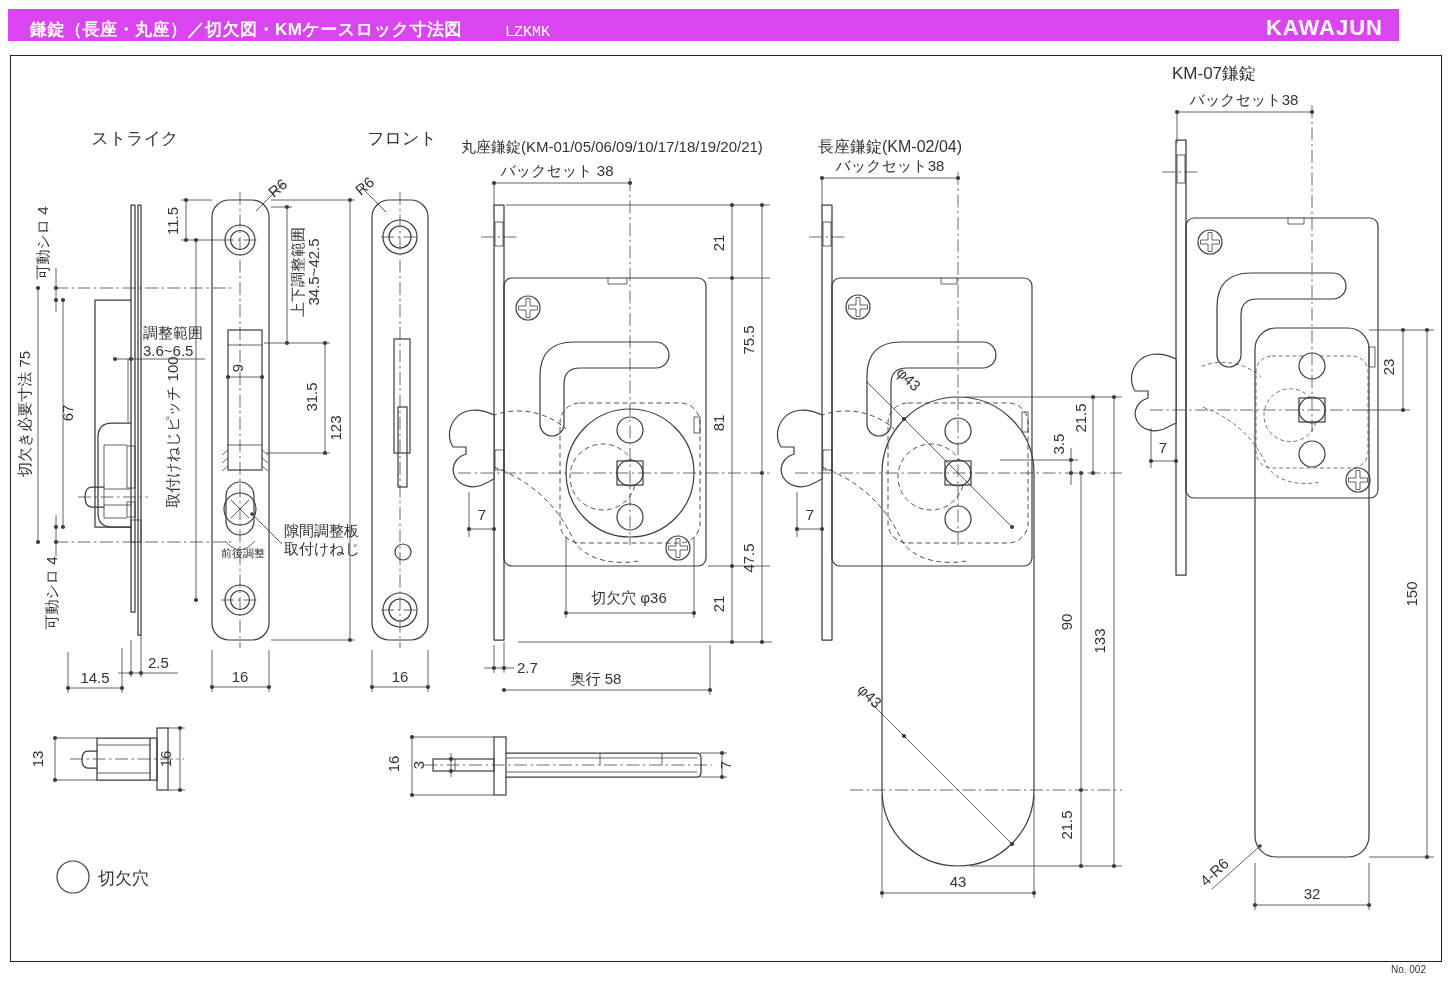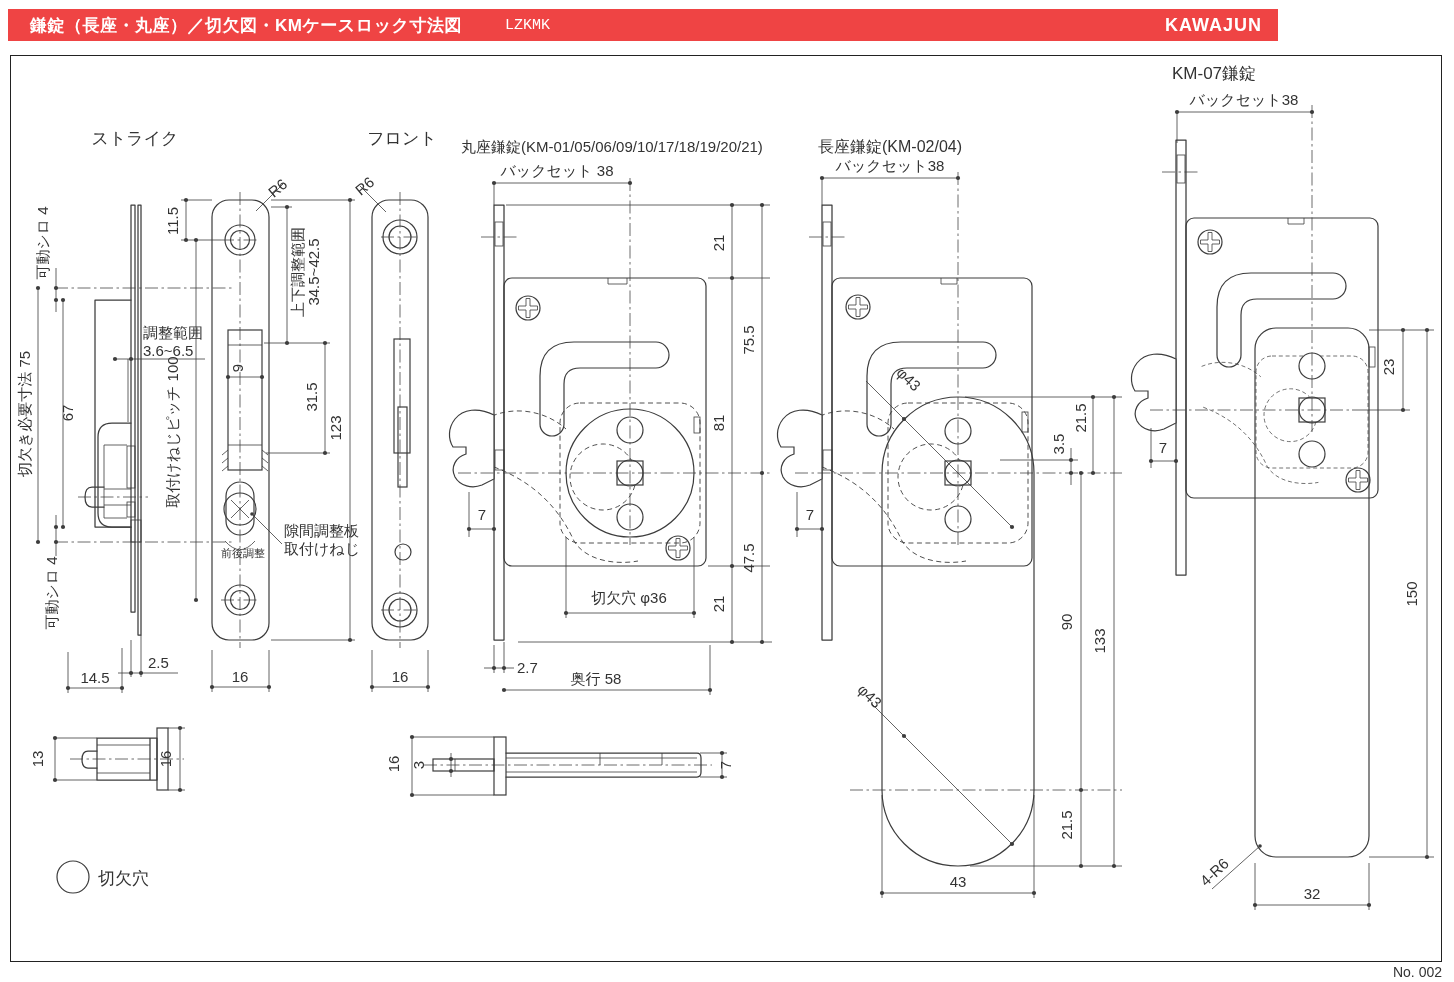--- a/index.html
+++ b/index.html
@@ -1,24 +1,24 @@
 <!DOCTYPE html>
 <html><head>
 <meta charset="utf-8">
 <style>
   html,body{margin:0;padding:0;background:#fff;}
   #page{position:relative;width:1454px;height:982px;background:#fff;overflow:hidden;
         font-family:"Liberation Sans","DejaVu Sans",sans-serif;}
-  #hdr{position:absolute;left:8px;top:9px;width:1270px;height:32px;background:#ef4444;
-       display:flex;align-items:center;}
+  #hdr{position:absolute;left:8px;top:9px;width:1391px;height:32px;background:#d946ef;
+       display:flex;align-items:flex-end;}
   #hdr .ttl{color:#fff;font-size:17px;font-weight:bold;margin-left:22px;letter-spacing:.5px;}
   #hdr .code{position:absolute;left:497px;color:#fff;font-size:15px;font-family:Liberation Mono, monospace;}
-  #hdr .brand{position:absolute;right:16px;color:#fff;font-size:18px;font-weight:bold;letter-spacing:1px;}
+  #hdr .brand{position:absolute;right:16px;color:#fff;font-size:22px;font-weight:bold;letter-spacing:1px;}
   #frame{position:absolute;left:10px;top:55px;width:1430px;height:905px;border:1.5px solid #222;}
-  #sheetno{position:absolute;right:12px;top:964px;font-size:14px;color:#333;margin-left:8px;}
+  #sheetno{position:absolute;right:28px;top:964px;font-size:10px;color:#333;margin-left:8px;}
   svg{position:absolute;left:0;top:0;}
   .ol{fill:none;stroke:#3c3c3c;stroke-width:1.25;stroke-linejoin:round;stroke-linecap:round;}
   .tn{fill:none;stroke:#3c3c3c;stroke-width:.8;}
   .wf{fill:#fff;stroke:#3c3c3c;stroke-width:1.2;}
   .nf{fill:none;stroke:#3c3c3c;stroke-width:1.2;}
   .cl{fill:none;stroke:#3c3c3c;stroke-width:.75;stroke-dasharray:13 3.5 2.5 3.5;}
   .hd{fill:none;stroke:#3c3c3c;stroke-width:.9;stroke-dasharray:5 3.5;}
   .dm{fill:none;stroke:#3c3c3c;stroke-width:.8;}
   .dt{fill:#3c3c3c;stroke:none;}
   text{fill:#333;}

